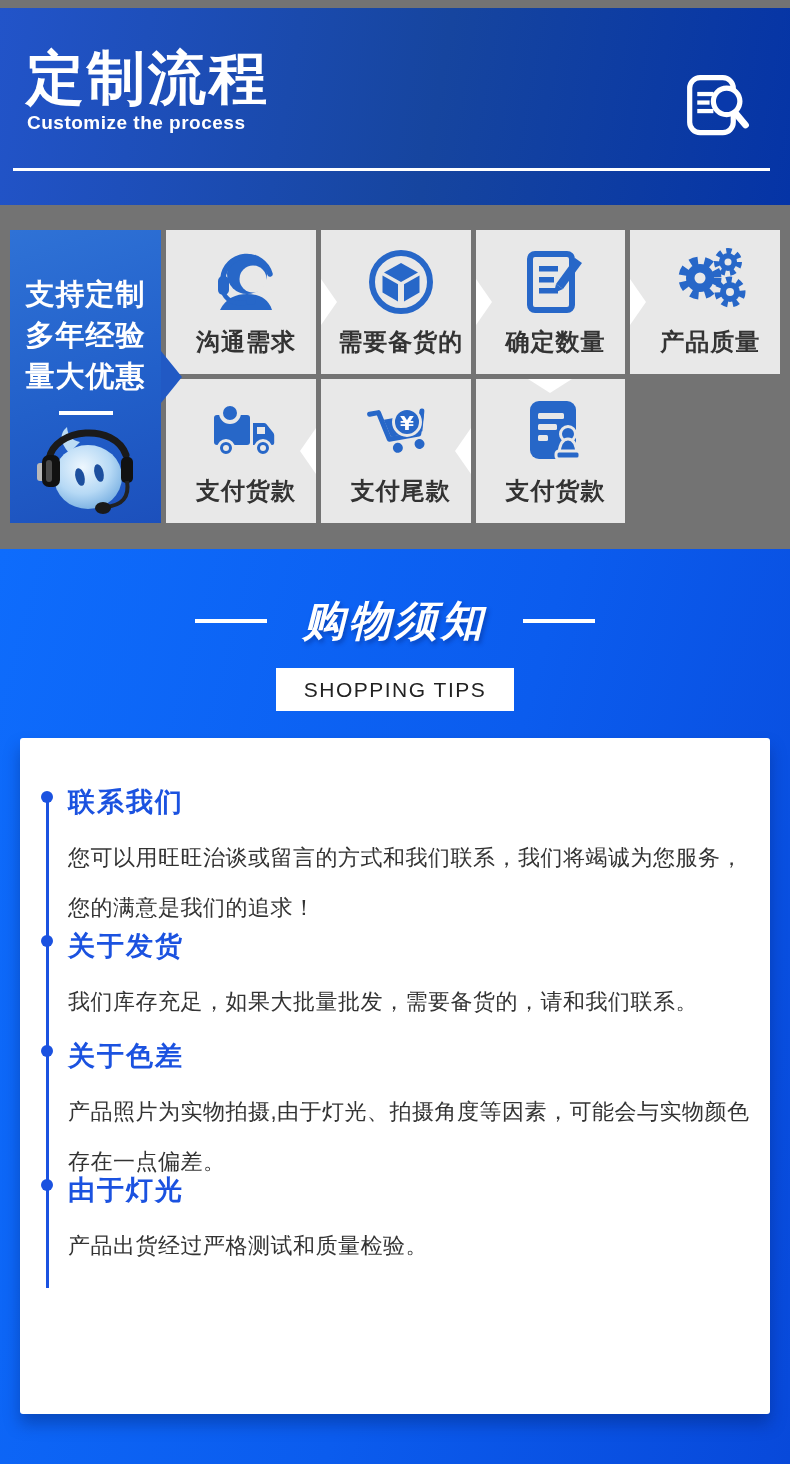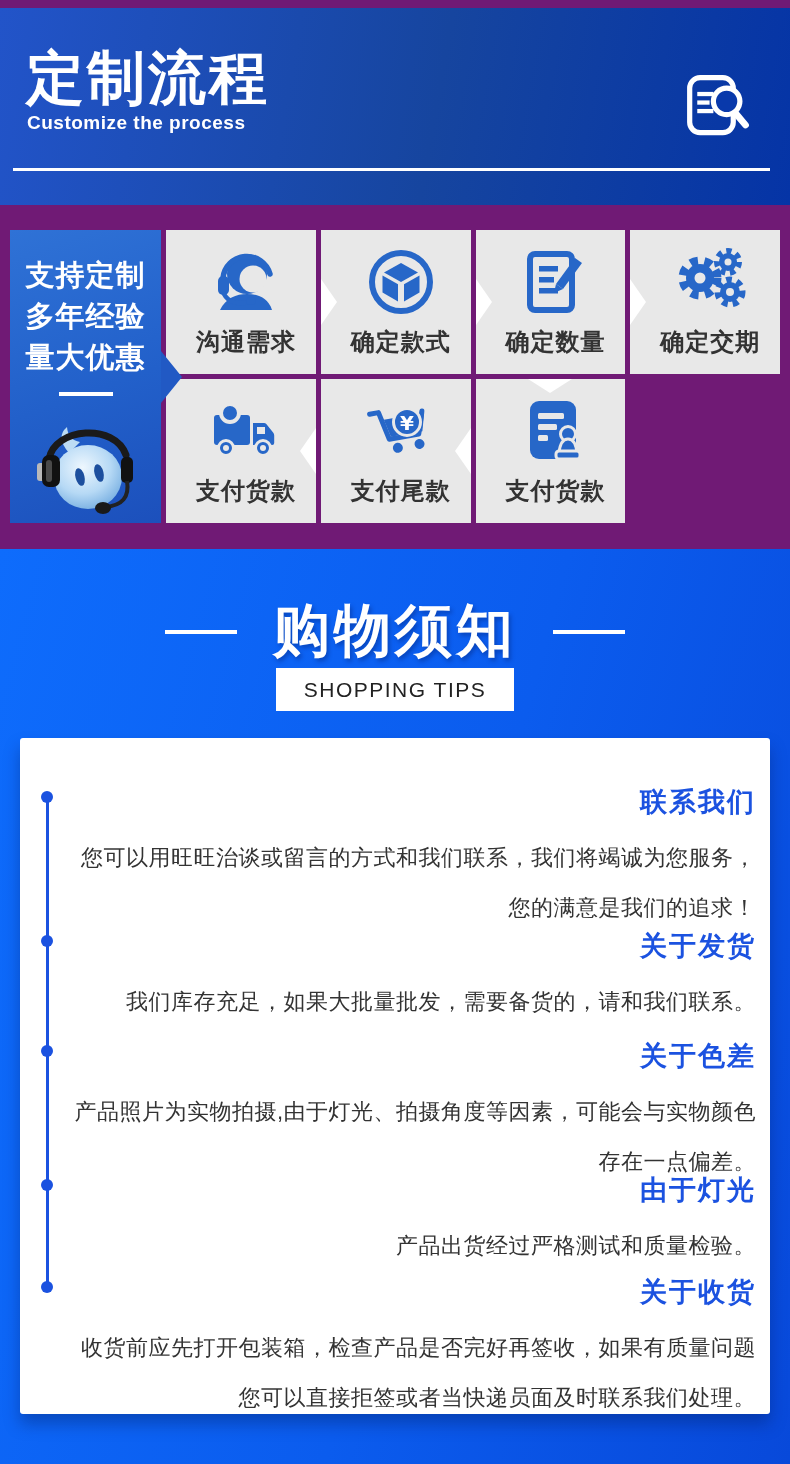--- a/index.html
+++ b/index.html
@@ -1,36 +1,36 @@
 <!DOCTYPE html>
 <html><head>
 <meta charset="utf-8">
 <style>
   * { margin:0; padding:0; box-sizing:border-box; }
   html,body { background:#fff; }
   body { font-family:"Liberation Sans","DejaVu Sans",sans-serif; }
-  .page { position:relative; width:790px; height:1464px; background:#701a75; overflow:hidden; margin:0 auto; }
+  .page { position:relative; width:790px; height:1464px; background:#737373; overflow:hidden; margin:0 auto; }
 
   
   .banner { position:absolute; top:8px; left:0; width:790px; height:197px;
     background:linear-gradient(100deg,#2254c9 0%,#16459f 55%,#0534a6 100%); }
   .banner-title { position:absolute; left:26px; top:32px; font-size:58px; font-weight:bold;
     color:#fff; letter-spacing:3px; }
   .banner-sub { position:absolute; left:27px; top:104px; font-size:19px; font-weight:bold;
     color:#fff; letter-spacing:.5px; }
   .banner-line { position:absolute; left:13px; top:160px; width:757px; height:3px; background:#fff; }
   .banner-icon { position:absolute; right:34px; top:62px; width:72px; height:76px; }
 
   
   .flow { position:absolute; top:230px; left:10px; width:770px; height:293px; }
   .flow-panel { position:absolute; left:0; top:0; width:151px; height:293px; z-index:2;
     background:linear-gradient(160deg,#2f72d6 0%,#2260ca 55%,#1c50bc 100%); }
   .flow-panel::after { content:""; position:absolute; right:-21px; top:50%; transform:translateY(-50%);
     border-left:21px solid #2159c4; border-top:26px solid transparent; border-bottom:26px solid transparent; }
-  .panel-lines { padding-top:25px; text-align:center; color:#fff; font-size:29px; font-weight:bold;
+  .panel-lines { padding-top:44px; text-align:center; color:#fff; font-size:29px; font-weight:bold;
     line-height:41px; letter-spacing:1px; }
   .panel-dash { width:54px; height:4px; background:#fff; margin:14px auto 0; }
   .panel-mascot { position:absolute; left:50%; transform:translateX(-50%); bottom:6px; width:118px; height:104px; }
 
   .flow-grid { position:absolute; left:156px; top:0; width:614px; height:293px;
     display:grid; grid-template-columns:repeat(4,1fr); grid-template-rows:1fr 1fr; gap:5px; }
   .cell { background:#e8e8e8; position:relative; display:flex; flex-direction:column;
     align-items:center; justify-content:flex-start;padding-left:10px; }
   .cell-icon { margin-top:12px; width:80px; height:80px; display:flex; align-items:center; justify-content:center; }
   .cell-label { margin-top:4px; font-size:24px; font-weight:600; color:#333; letter-spacing:1px; }
@@ -40,28 +40,28 @@
     border-right:16px solid #fff; border-top:23px solid transparent; border-bottom:23px solid transparent; z-index:1; }
   .arr-down::before { content:""; position:absolute; top:0; left:50%; transform:translateX(-50%);
     border-top:14px solid #fff; border-left:22px solid transparent; border-right:22px solid transparent; z-index:1; }
 
   
   .notice { position:absolute; top:549px; left:0; width:790px; height:915px;
     background:linear-gradient(105deg,#0e6cfc 0%,#0b5cee 55%,#0849da 100%); }
   .notice-title-row { position:absolute; top:44px; left:0; width:100%;
     display:flex; align-items:center; justify-content:center; gap:36px; }
   .notice-dash { width:72px; height:4px; background:#fff; }
-  .notice-title { font-size:57px; font-weight:bold; color:#fff; letter-spacing:4px;
-    text-shadow:2px 3px 4px rgba(0,20,90,.35); }
+  .notice-title { font-size:42px; font-weight:bold; color:#fff; letter-spacing:4px;
+    text-shadow:2px 3px 4px rgba(0,20,90,.35);font-style:italic; }
   .tips-box { position:absolute; top:119px; left:50%; transform:translateX(-50%);
     width:238px; height:43px; background:#fff; display:flex; align-items:center; justify-content:center; }
   .tips-text { font-size:21px; font-weight:normal; color:#222; letter-spacing:1.5px; }
 
   .card { position:absolute; top:189px; left:20px; width:750px; height:676px; background:#fff;
-    border-radius:3px; box-shadow:0 10px 16px rgba(2,25,90,.35);text-align:right; }
+    border-radius:3px; box-shadow:0 10px 16px rgba(2,25,90,.35); }
   .tl-line { position:absolute; left:26px; top:62px; width:3px; height:488px; background:#1b52e0; }
   .section { position:absolute; left:48px; width:688px; }
   .section::before { content:""; position:absolute; left:-27px; top:7px; width:12px; height:12px;
     border-radius:50%; background:#1b52e0; }
   .sec-title { font-size:27px; font-weight:bold; color:#1b52e0; letter-spacing:2px; }
   .sec-body { margin-top:13px; font-size:22px; color:#333; line-height:50px; letter-spacing:.5px; }
   .sec-1 { top:46px; } .sec-2 { top:190px; } .sec-3 { top:300px; } .sec-4 { top:434px; } .sec-5 { top:536px; }
 
   svg { display:block; }
 </style>
@@ -137,21 +137,21 @@
 
       <div class="cell arr-right">
         <div class="cell-icon">
           <svg viewBox="0 0 80 80" width="80" height="80">
             <circle cx="40" cy="40" r="29" fill="none" stroke="#2767c8" stroke-width="6"></circle>
             <polygon points="40,21 57,30.5 40,40 23,30.5" fill="#2767c8"></polygon>
             <polygon points="21.5,33.5 37,42.3 37,59.5 21.5,50.5" fill="#2767c8"></polygon>
             <polygon points="58.5,33.5 43,42.3 43,59.5 58.5,50.5" fill="#2767c8"></polygon>
           </svg>
         </div>
-        <div class="cell-label">确定款式</div>
+        <div class="cell-label">需要备货的</div>
       </div>
 
       <div class="cell arr-right">
         <div class="cell-icon">
           <svg viewBox="0 0 80 80" width="80" height="80">
             <rect x="15" y="12" width="42" height="56" rx="5" fill="none" stroke="#2767c8" stroke-width="6"></rect>
             <rect x="24" y="24" width="19" height="5.5" fill="#2767c8"></rect>
             <rect x="24" y="35" width="15" height="5.5" fill="#2767c8"></rect>
             <rect x="24" y="46" width="19" height="5.5" fill="#2767c8"></rect>
             <path d="M41 42 L60 16 L67 21 L48 47 Z" fill="#2767c8"></path>
@@ -168,21 +168,21 @@
             <circle cx="30" cy="36" r="14" fill="#2767c8"></circle>
             <circle cx="30" cy="36" r="5.5" fill="#e8e8e8"></circle>
             <circle cx="58" cy="20" r="10.5" fill="none" stroke="#2767c8" stroke-width="7" stroke-dasharray="5 4.5"></circle>
             <circle cx="58" cy="20" r="9" fill="#2767c8"></circle>
             <circle cx="58" cy="20" r="3.5" fill="#e8e8e8"></circle>
             <circle cx="60" cy="50" r="12" fill="none" stroke="#2767c8" stroke-width="7" stroke-dasharray="5.5 5"></circle>
             <circle cx="60" cy="50" r="10" fill="#2767c8"></circle>
             <circle cx="60" cy="50" r="4" fill="#e8e8e8"></circle>
           </svg>
         </div>
-        <div class="cell-label">确定交期</div>
+        <div class="cell-label">产品质量</div>
       </div>
 
       <div class="cell arr-left">
         <div class="cell-icon">
           <svg viewBox="0 0 80 80" width="80" height="80">
             <rect x="8" y="24" width="36" height="30" rx="3" fill="#2767c8"></rect>
             <circle cx="24" cy="22" r="9" fill="#2767c8" stroke="#e8e8e8" stroke-width="4"></circle>
             <path d="M47 32 h11 a3 3 0 0 1 2.3 1.1 l7 8.6 a4 4 0 0 1 .9 2.5 V52 a2 2 0 0 1 -2 2 H47 Z" fill="#2767c8"></path>
             <rect x="51" y="36" width="8" height="7" fill="#e8e8e8"></rect>
             <circle cx="20" cy="57" r="7.5" fill="#2767c8" stroke="#e8e8e8" stroke-width="3"></circle>
@@ -257,20 +257,16 @@
       <div class="section sec-3">
         <div class="sec-title">关于色差</div>
         <div class="sec-body">产品照片为实物拍摄,由于灯光、拍摄角度等因素，可能会与实物颜色存在一点偏差。</div>
       </div>
 
       <div class="section sec-4">
         <div class="sec-title">由于灯光</div>
         <div class="sec-body">产品出货经过严格测试和质量检验。</div>
       </div>
 
-      <div class="section sec-5">
-        <div class="sec-title">关于收货</div>
-        <div class="sec-body">收货前应先打开包装箱，检查产品是否完好再签收，如果有质量问题您可以直接拒签或者当快递员面及时联系我们处理。</div>
-      </div>
     </div>
   </div>
 
 </div>
 
 </body></html>

